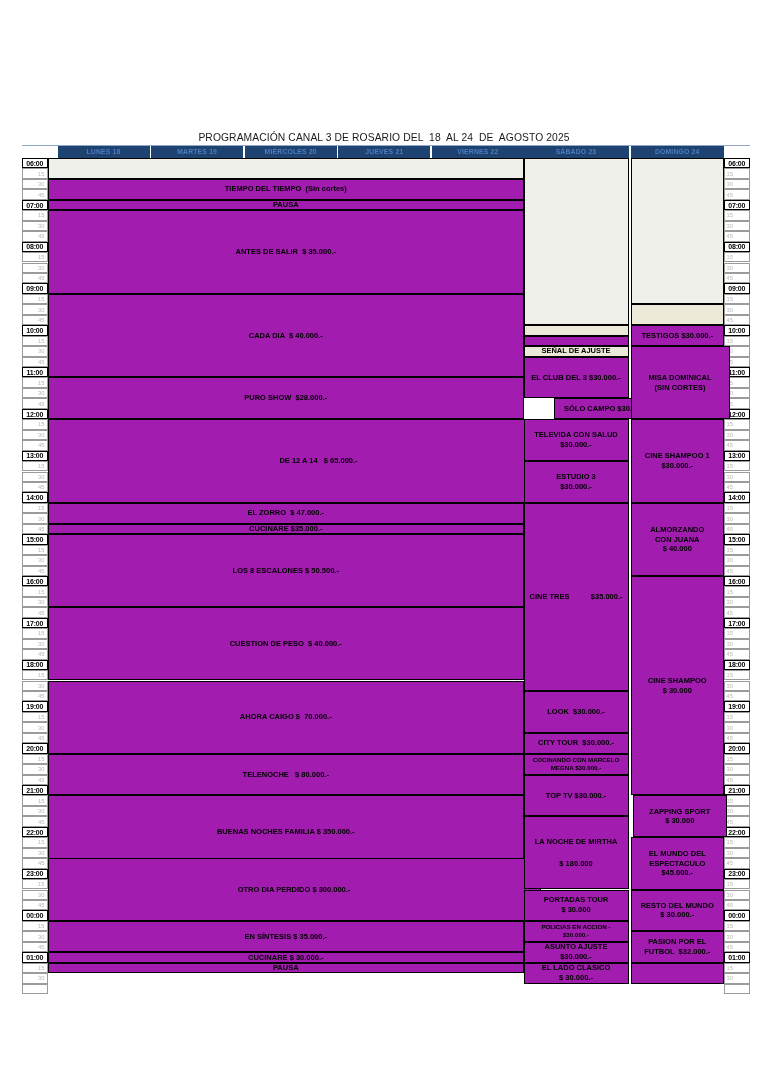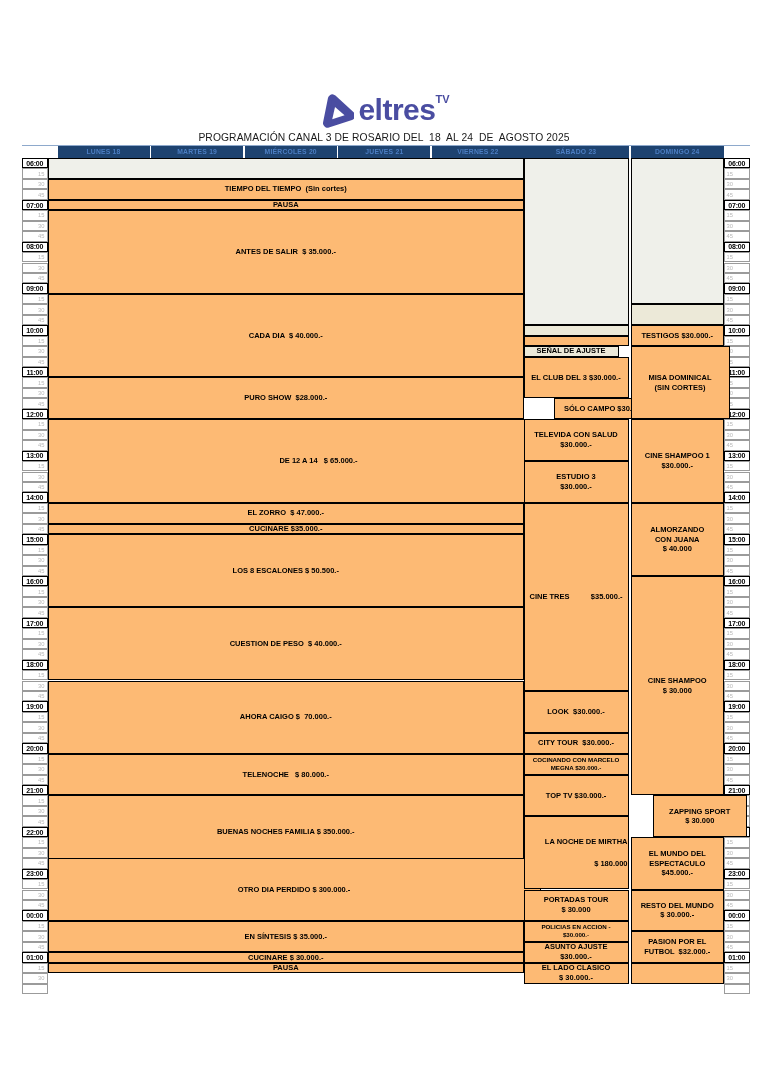--- a/index.html
+++ b/index.html
@@ -42,47 +42,36 @@
   }
   .tcell.hour{
     border:1.3px solid #000;font-weight:bold;font-size:7px;color:#000;
     justify-content:center;letter-spacing:-0.2px;
   }
   .tcell.q{border:1px solid #9b9b9b;font-size:5.8px;color:#b8b8b8;}
   .tcell.q.al-right{justify-content:flex-end;padding-right:2px;}
   .tcell.q.al-left{justify-content:flex-start;padding-left:2px;}
   .block{
     position:absolute;box-sizing:border-box;
-    border:1.4px solid #000;background:#fdba74;
+    border:1.4px solid #000;background:#a21caf;
     display:flex;flex-direction:column;align-items:center;justify-content:center;
     text-align:center;font-weight:bold;font-size:7.5px;line-height:1.3;color:#000;
     overflow:hidden;
   }
   .block .line{white-space:pre;}
   .block.bg-gray{background:var(--c-gray,#EFF0EA);}
   .block.bg-beige{background:var(--c-beige,#ECE9D8);}
   .block.sz-small{font-size:6.2px;}
-  .block.st-spread{row-gap:12px;align-items:flex-end;}
+  .block.st-spread{row-gap:12px;}
   .block.st-split{flex-direction:row;justify-content:space-between;padding:0 5px;}
 </style>
 </head>
 <body>
 
 <div class="page" style="--c-logo: #4A4DA1; --c-hdr-bg: #1E4370; --c-hdr-tx: #4C7EC2; --c-gray: #EFF0EA; --c-beige: #ECE9D8; --c-rule: #8EA9CC;">
-  <div class="logo-wrap">
-    <svg class="logo-icon" width="36" height="36" viewBox="0 0 40 40" aria-hidden="true">
-      <g transform="rotate(-18 20 20)">
-        <polygon points="20,7 33.5,31 6.5,31" fill="none" stroke="currentColor" stroke-width="10" stroke-linejoin="round"></polygon>
-        <polygon points="20,7 33.5,31 6.5,31" fill="currentColor"></polygon>
-        <polygon points="20,16.5 27.2,28.6 12.8,28.6" fill="#ffffff"></polygon>
-      </g>
-    </svg>
-    <span class="brand">eltres</span>
-      <span class="brand-sup">TV</span>
-  </div>
   <div class="doc-title">PROGRAMACIÓN CANAL 3 DE ROSARIO DEL  18  AL 24  DE  AGOSTO 2025</div>
   <div class="title-rule"></div>
   <div id="grid">
       <div class="dayhdr" style="position: absolute; left: 57.5px; top: 146px; width: 92.1px; height: 11.5px;">LUNES 18</div>
       <div class="dayhdr" style="position: absolute; left: 151.1px; top: 146px; width: 92.1px; height: 11.5px;">MARTES 19</div>
       <div class="dayhdr" style="position: absolute; left: 244.7px; top: 146px; width: 92.1px; height: 11.5px;">MIÉRCOLES 20</div>
       <div class="dayhdr" style="position: absolute; left: 338.3px; top: 146px; width: 92.1px; height: 11.5px;">JUEVES 21</div>
       <div class="dayhdr" style="position: absolute; left: 431.9px; top: 146px; width: 92.1px; height: 11.5px;">VIERNES 22</div>
       <div class="dayhdr" style="position: absolute; left: 523.5px; top: 146px; width: 105px; height: 11.5px;">SÁBADO 23</div>
       <div class="dayhdr" style="position: absolute; left: 630.5px; top: 146px; width: 93.5px; height: 11.5px;">DOMINGO 24</div>
@@ -294,21 +283,21 @@
       </div>
       <div class="block" style="left: 47.5px; top: 952.2px; width: 476.5px; height: 10.45px;">
         <div class="line">CUCINARE $ 30.000.-</div>
       </div>
       <div class="block" style="left: 47.5px; top: 962.65px; width: 476.5px; height: 10.45px;">
         <div class="line">PAUSA</div>
       </div>
       <div class="block bg-gray" style="left: 523.5px; top: 158px; width: 105px; height: 167.2px;"></div>
       <div class="block bg-beige" style="left: 523.5px; top: 325.2px; width: 105px; height: 10.45px;"></div>
       <div class="block" style="left: 523.5px; top: 335.65px; width: 105px; height: 10.45px;"></div>
-      <div class="block bg-beige" style="left: 523.5px; top: 346.1px; width: 95px; height: 10.45px;">
+      <div class="block bg-beige" style="left: 523.5px; top: 346.1px; width: 105px; height: 10.45px;">
         <div class="line">SEÑAL DE AJUSTE</div>
       </div>
       <div class="block" style="left: 523.5px; top: 356.55px; width: 105px; height: 41.8px;">
         <div class="line">EL CLUB DEL 3 $30.000.-</div>
       </div>
       <div class="block" style="left: 554px; top: 398.35px; width: 105px; height: 20.9px;">
         <div class="line">SÓLO CAMPO $30.000-.</div>
       </div>
       <div class="block" style="left: 523.5px; top: 419.25px; width: 105px; height: 41.8px;">
         <div class="line">TELEVIDA CON SALUD</div>
@@ -370,21 +359,21 @@
       </div>
       <div class="block" style="left: 630.5px; top: 502.85px; width: 93.5px; height: 73.15px;">
         <div class="line">ALMORZANDO</div>
         <div class="line">CON JUANA</div>
         <div class="line">$ 40.000</div>
       </div>
       <div class="block" style="left: 630.5px; top: 576px; width: 93.5px; height: 219.45px;">
         <div class="line">CINE SHAMPOO</div>
         <div class="line">$ 30.000</div>
       </div>
-      <div class="block" style="left: 653px; top: 795.45px; width: 93.5px; height: 41.8px;">
+      <div class="block" style="left: 633px; top: 795.45px; width: 93.5px; height: 41.8px;">
         <div class="line">ZAPPING SPORT</div>
         <div class="line">$ 30.000</div>
       </div>
       <div class="block" style="left: 630.5px; top: 837.25px; width: 93.5px; height: 52.25px;">
         <div class="line">EL MUNDO DEL</div>
         <div class="line">ESPECTACULO</div>
         <div class="line">$45.000.-</div>
       </div>
       <div class="block" style="left: 630.5px; top: 889.5px; width: 93.5px; height: 41.8px;">
         <div class="line">RESTO DEL MUNDO</div>

